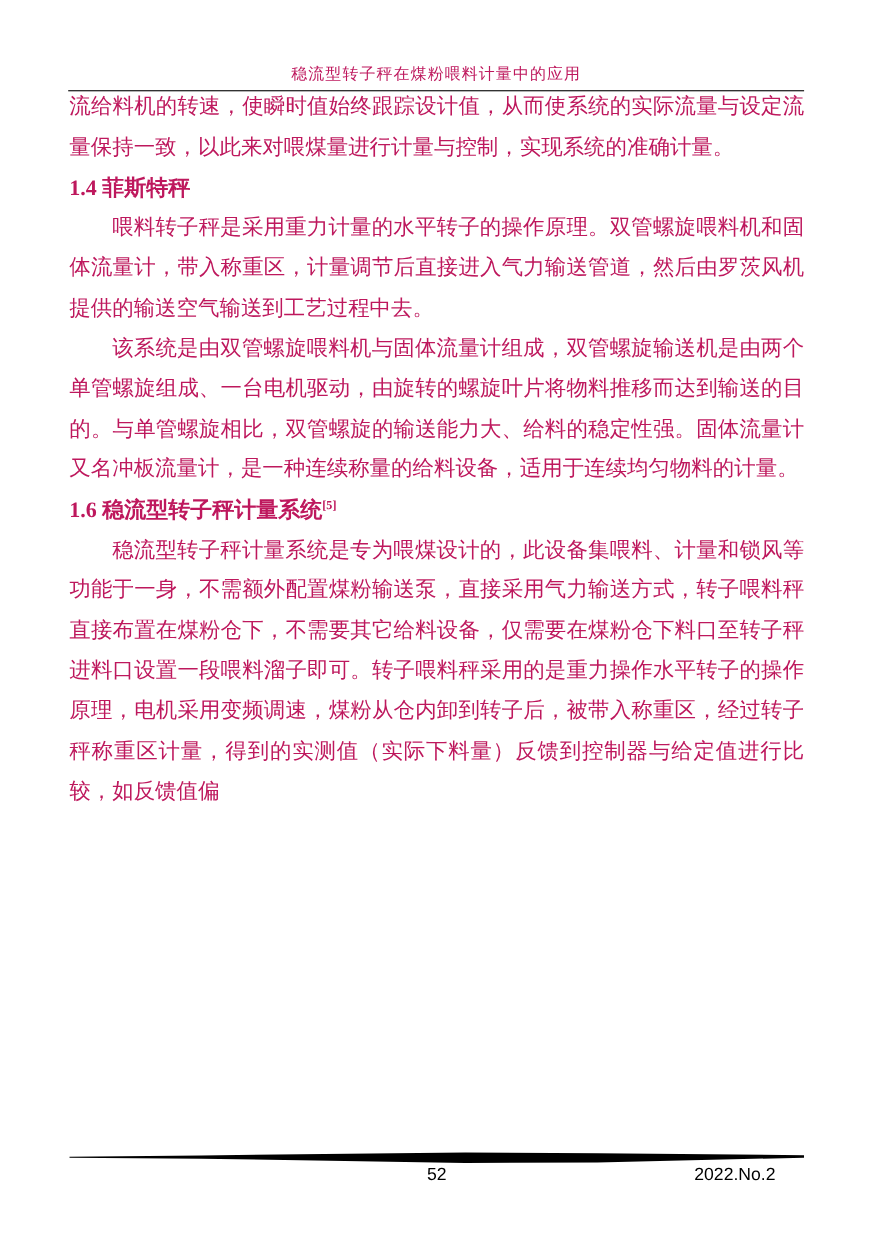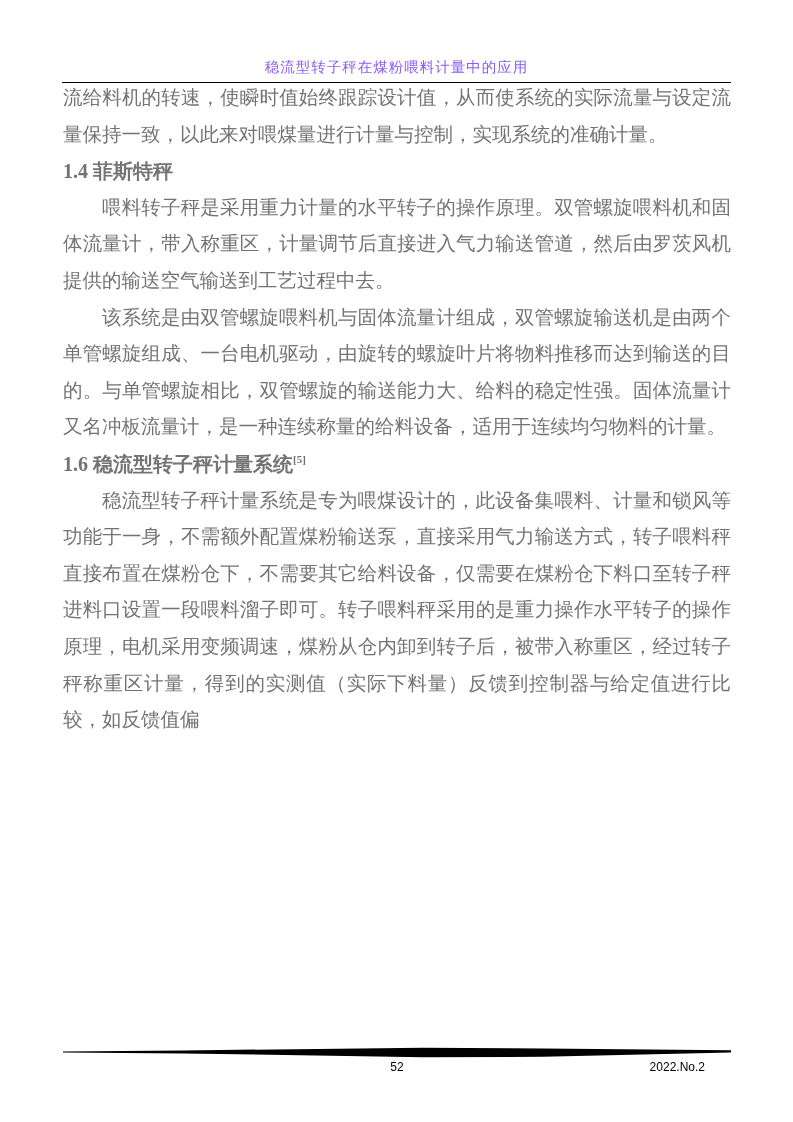--- a/index.html
+++ b/index.html
@@ -14,42 +14,42 @@
   }
   .running-title {
     position: absolute;
     top: 58px;
     left: 0;
     width: 100%;
     text-align: center;
     font-family: "Liberation Serif", "DejaVu Serif", serif;
     font-size: 14.5px;
     letter-spacing: 1px;
-    color: #8b5cf6;
+    color: #be185d;
   }
   .header-rule {
     position: absolute;
     top: 82px;
     left: 62px;
     width: 669px;
     height: 0;
     border-top: 1.6px solid #000;
   }
   .article-body {
     position: absolute;
     top: 80px;
     left: 63px;
     width: 668px;
     height: 962px;
     overflow: hidden;
     font-family: "Liberation Serif", "DejaVu Serif", serif;
     font-size: 19.5px;
     line-height: 36.6px;
     text-align: justify;
-    color: #737373;
+    color: #be185d;
   }
   .article-body .para {
     margin: 0;
     text-indent: 2em;
   }
   .article-body .para.no-indent {
     text-indent: 0;
   }
   .article-body .heading {
     margin: 0;
@@ -73,21 +73,21 @@
     height: 11px;
   }
   .footer-bar svg { display: block; width: 100%; height: 100%; }
   .footer-text {
     position: absolute;
     top: 1060px;
     left: 63px;
     width: 668px;
     height: 16px;
     font-family: "Liberation Sans", "DejaVu Sans", sans-serif;
-    font-size: 12px;
+    font-size: 16px;
     color: #000;
   }
   .page-number {
     position: absolute;
     left: 0;
     width: 100%;
     text-align: center;
   }
   .issue-label {
     position: absolute;

